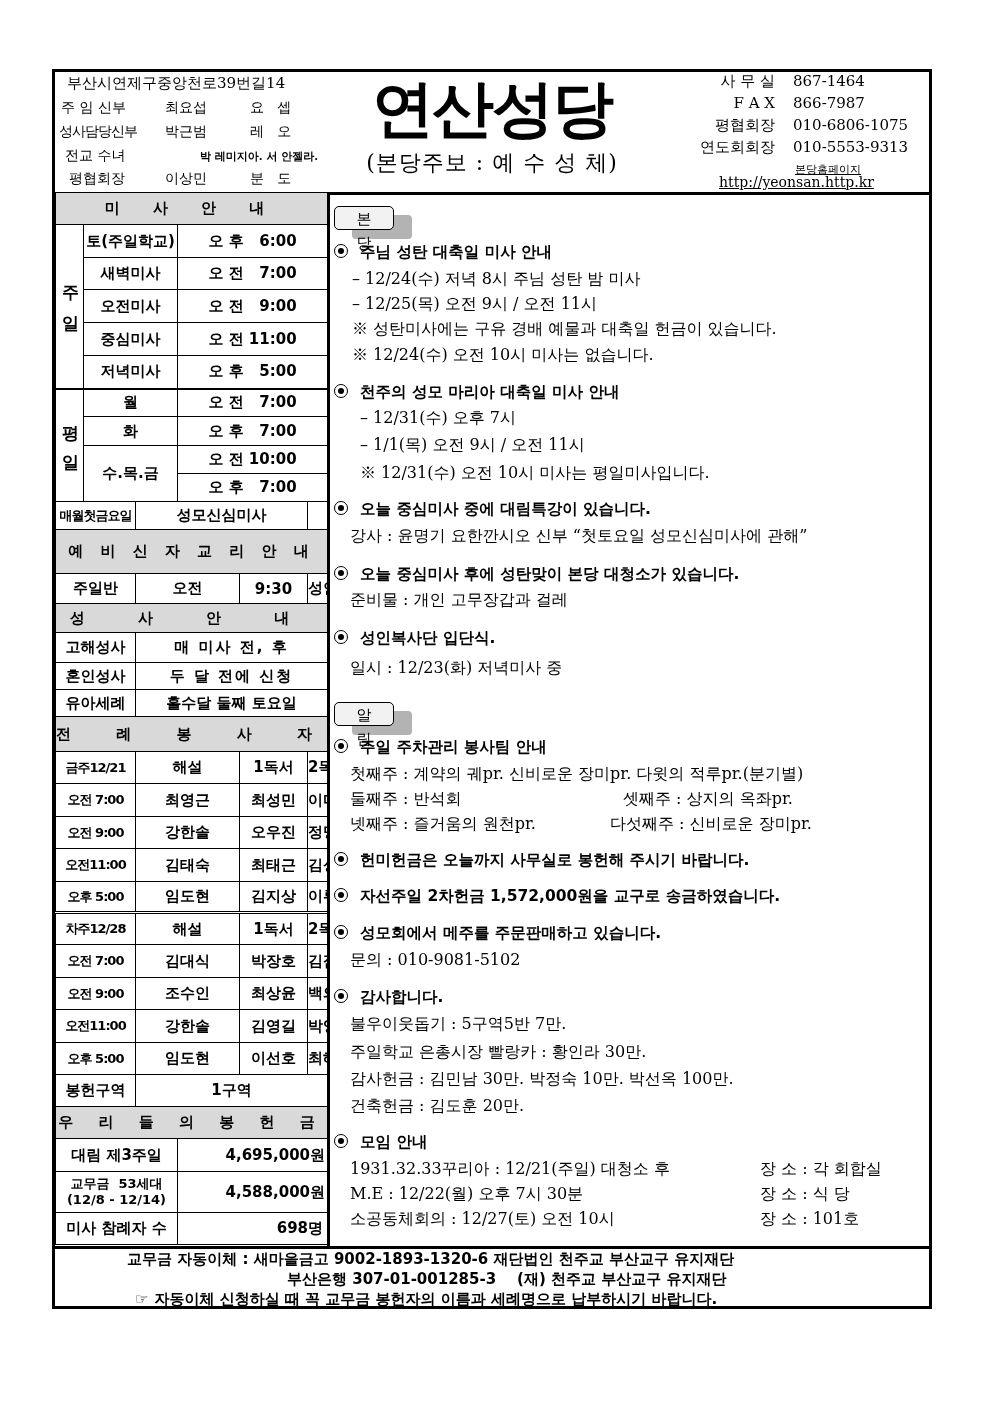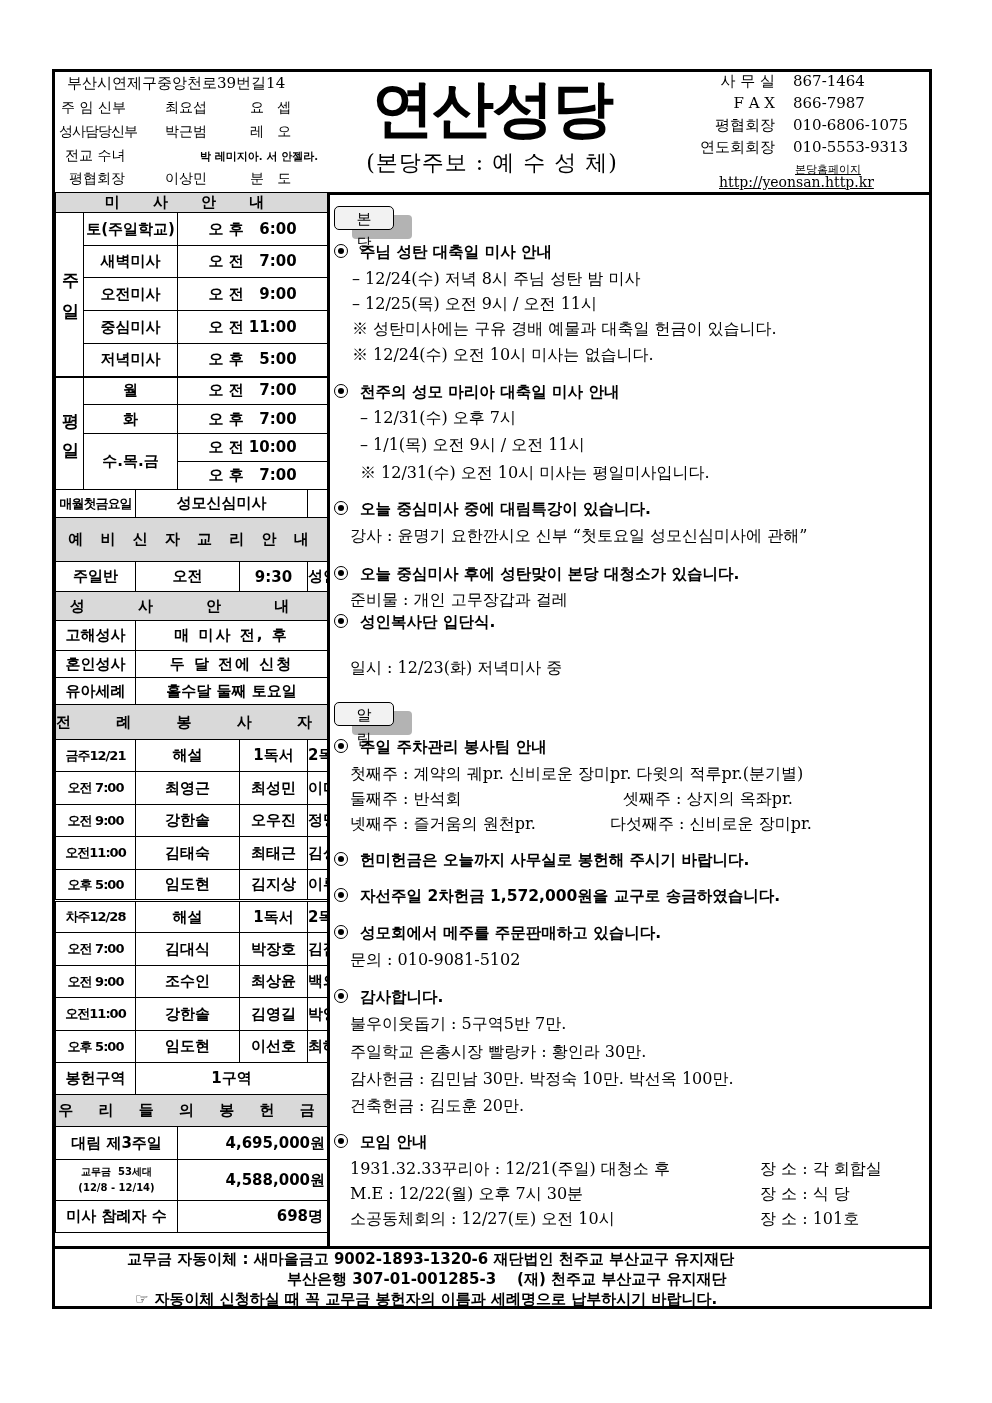--- a/index.html
+++ b/index.html
@@ -98,21 +98,21 @@
     <table>
       <colgroup>
           <col style="width:28px">
           <col style="width:52px">
           <col style="width:42px">
           <col style="width:62px">
           <col style="width:68px">
           <col style="width:20px">
         </colgroup>
       <tbody>
-          <tr style="height:20px">
+          <tr style="height:32px">
             <td colspan="6" class="sec">미 사 안 내</td>
           </tr>
 
       <tr style="height:33px">
         <td rowspan="5" class="side"><span style="writing-mode:vertical-rl;letter-spacing:12px;">주일</span></td>
         <td colspan="2">토(주일학교)</td>
         <td colspan="3" style="white-space:pre;">오 후   6:00</td>
       </tr>
       <tr style="height:32px">
             <td colspan="2">새벽미사</td>
@@ -249,21 +249,21 @@
           </tr>
 
       <tr style="height:32px">
             <td colspan="6" class="sec" style="letter-spacing:10px;">우 리 들 의 봉 헌 금</td>
           </tr>
       <tr style="height:33px">
             <td colspan="3">대림 제3주일</td>
             <td colspan="3" style="text-align:right;padding-right:2px;">4,695,000원</td>
           </tr>
       <tr style="height:41px">
-            <td colspan="3" style="font-size:10px;line-height:16px;">
+            <td colspan="3" style="font-size:13px;line-height:16px;">
               <div style="white-space:pre;">교무금  53세대</div>
               <div>(12/8 - 12/14)</div>
             </td>
             <td colspan="3" style="text-align:right;padding-right:2px;">4,588,000원</td>
           </tr>
       <tr style="height:32px">
             <td colspan="3">미사 참례자 수</td>
             <td colspan="3" style="text-align:right;padding-right:4px;">698명</td>
           </tr>
     </tbody>
@@ -286,21 +286,21 @@
     <div class="line" style="left:30px;top:216px;">– 12/31(수) 오후 7시</div>
     <div class="line" style="left:30px;top:243px;">– 1/1(목) 오전 9시 / 오전 11시</div>
     <div class="line" style="left:30px;top:271px;">※ 12/31(수) 오전 10시 미사는 평일미사입니다.</div>
 
     <div class="item-title" style="top:307px;"><span class="bullet"></span><span>오늘 중심미사 중에 대림특강이 있습니다.</span></div>
     <div class="line" style="left:20px;top:334px;">강사 : 윤명기 요한깐시오 신부  “첫토요일 성모신심미사에 관해”</div>
 
     <div class="item-title" style="top:372px;"><span class="bullet"></span><span>오늘 중심미사 후에 성탄맞이 본당 대청소가 있습니다.</span></div>
     <div class="line" style="left:20px;top:398px;">준비물 : 개인 고무장갑과 걸레</div>
 
-    <div class="item-title" style="top:420px;"><span class="bullet"></span><span>성인복사단 입단식.</span></div>
+    <div class="item-title" style="top:436px;"><span class="bullet"></span><span>성인복사단 입단식.</span></div>
     <div class="line" style="left:20px;top:458px;margin-top:8px;">일시 : 12/23(화) 저녁미사 중</div>
 
     <div class="tagbox" style="left:4px;top:510px;">
       <div class="shadow"></div>
       <div class="lab">알 림</div>
     </div>
 
     <div class="item-title" style="top:545px;"><span class="bullet"></span><span>주일 주차관리 봉사팀 안내</span></div>
     <div class="line" style="left:20px;top:572px;">첫째주 : 계약의 궤pr. 신비로운 장미pr. 다윗의 적루pr.(분기별)</div>
     <div class="line" style="left:20px;top:597px;">둘째주 : 반석회</div>

